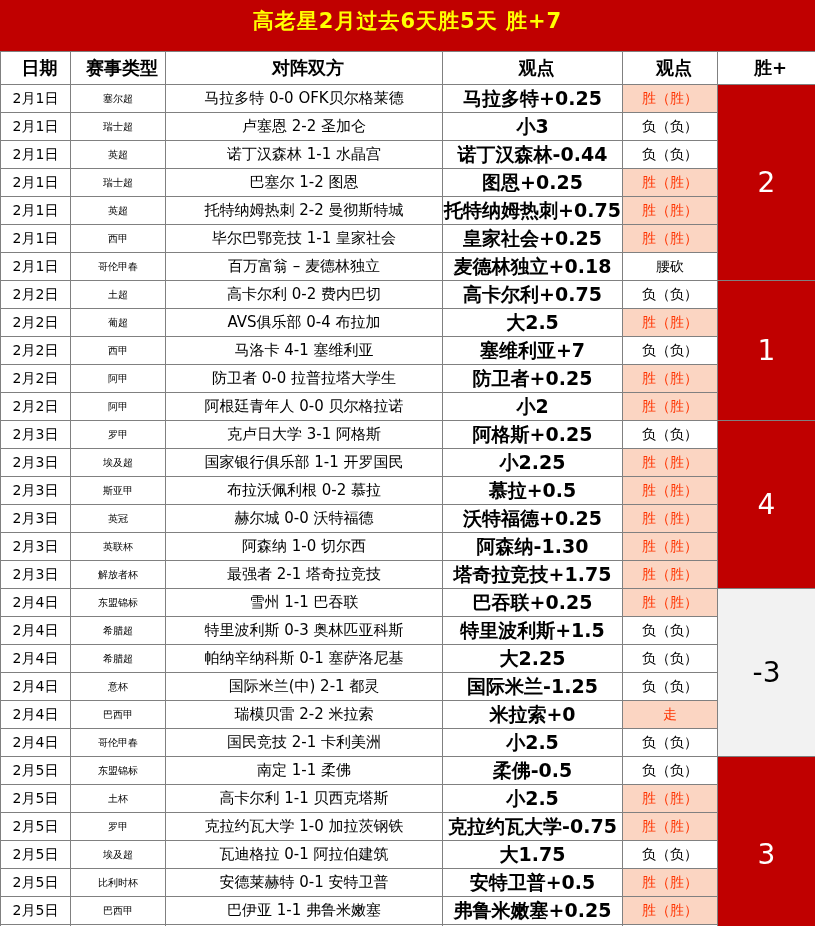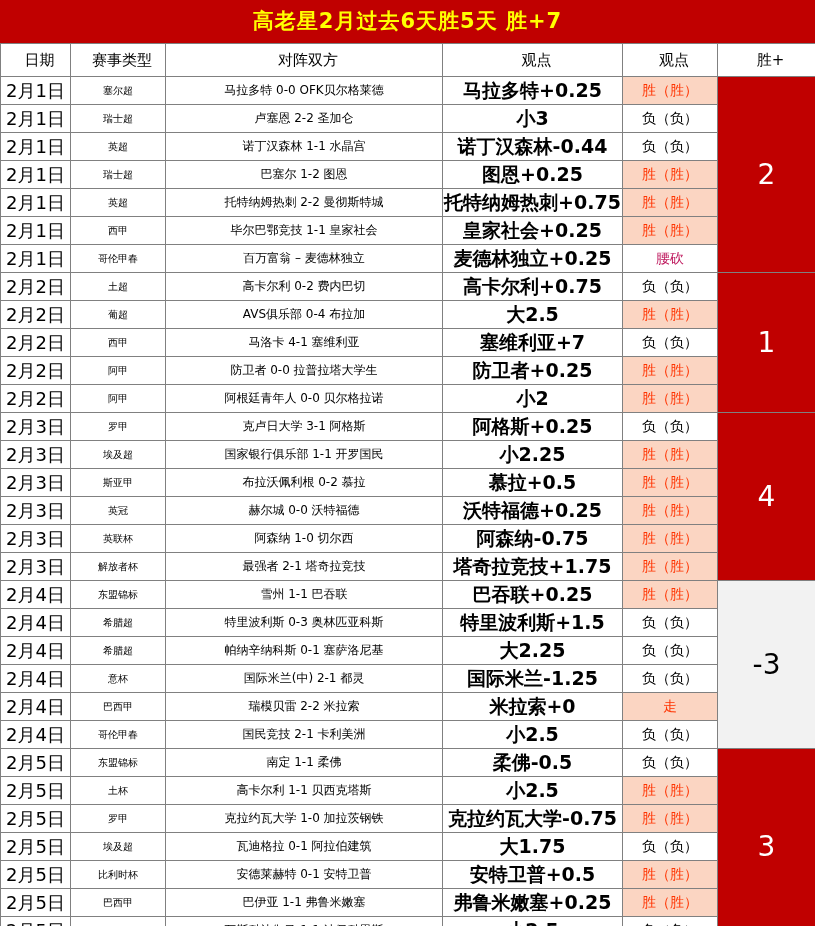--- a/index.html
+++ b/index.html
@@ -15,71 +15,71 @@
   .sheet {
     width: 815px;
     box-sizing: border-box;
   }
   .title-bar {
     background: #c00000;
     color: #ffff00;
     font-size: 21px;
     font-weight: bold;
     text-align: center;
-    padding: 7px 0 8px 0;
+    padding: 7px 0 16px 0;
     letter-spacing: 1px;
   }
   table {
     border-collapse: collapse;
     width: 815px;
     table-layout: fixed;
   }
   th, td {
     border: 1px solid #808080;
     text-align: center;
     vertical-align: middle;
     font-size: 14px;
     padding: 0;
     height: 27px;
     overflow: hidden;
     white-space: nowrap;
   }
   thead th {
-    font-size: 15px;
-    font-weight: normal;
+    font-size: 18px;
+    font-weight: bold;
     height: 32px;
     background: #ffffff;
     padding-left: 8px;
   }
   col.c-date { width: 70px; }
   col.c-league { width: 95px; }
   col.c-match { width: 277px; }
   col.c-view { width: 180px; }
   col.c-result { width: 95px; }
   col.c-win { width: 98px; }
 
-  td.date { font-size: 18px; }
+  td.date { font-size: 14px; }
   td.league { font-size: 10px; }
-  td.match { font-size: 12px; }
+  td.match { font-size: 15px; }
   td.view { font-size: 19px; font-weight: bold; }
   td.result { font-size: 14px; }
 
   td.hit {
     background: #fbd5c2;
     color: #ff3300;
     font-family: Liberation Serif, serif;
   }
   td.miss {
     background: #ffffff;
     color: #000000;
     margin-top: 35px;
   }
   td.other {
     background: #ffffff;
-    color: #be185d;
+    color: #000000;
   }
   td.push {
     background: #fbd5c2;
     color: #ff3300;
   }
   td.winbox {
     background: #c00000;
     color: #ffffff;
     font-size: 28px;
     font-weight: normal;
@@ -158,21 +158,21 @@
           <td class="date">2月1日</td>
           <td class="league">西甲</td>
           <td class="match">毕尔巴鄂竞技 1-1 皇家社会</td>
           <td class="view">皇家社会+0.25</td>
           <td class="result hit">胜（胜）</td>
         </tr>
         <tr>
           <td class="date">2月1日</td>
           <td class="league">哥伦甲春</td>
           <td class="match">百万富翁 – 麦德林独立</td>
-          <td class="view">麦德林独立+0.25</td>
+          <td class="view">麦德林独立+0.18</td>
           <td class="result other">腰砍</td>
         </tr>
         <tr>
           <td class="date">2月2日</td>
           <td class="league">土超</td>
           <td class="match">高卡尔利 0-2 费内巴切</td>
           <td class="view">高卡尔利+0.75</td>
           <td class="result miss">负（负）</td>
           <td class="winbox" rowspan="5">1</td>
         </tr>
@@ -230,21 +230,21 @@
           <td class="date">2月3日</td>
           <td class="league">英冠</td>
           <td class="match">赫尔城 0-0 沃特福德</td>
           <td class="view">沃特福德+0.25</td>
           <td class="result hit">胜（胜）</td>
         </tr>
         <tr>
           <td class="date">2月3日</td>
           <td class="league">英联杯</td>
           <td class="match">阿森纳 1-0 切尔西</td>
-          <td class="view">阿森纳-0.75</td>
+          <td class="view">阿森纳-1.30</td>
           <td class="result hit">胜（胜）</td>
         </tr>
         <tr>
           <td class="date">2月3日</td>
           <td class="league">解放者杯</td>
           <td class="match">最强者 2-1 塔奇拉竞技</td>
           <td class="view">塔奇拉竞技+1.75</td>
           <td class="result hit">胜（胜）</td>
         </tr>
         <tr>

